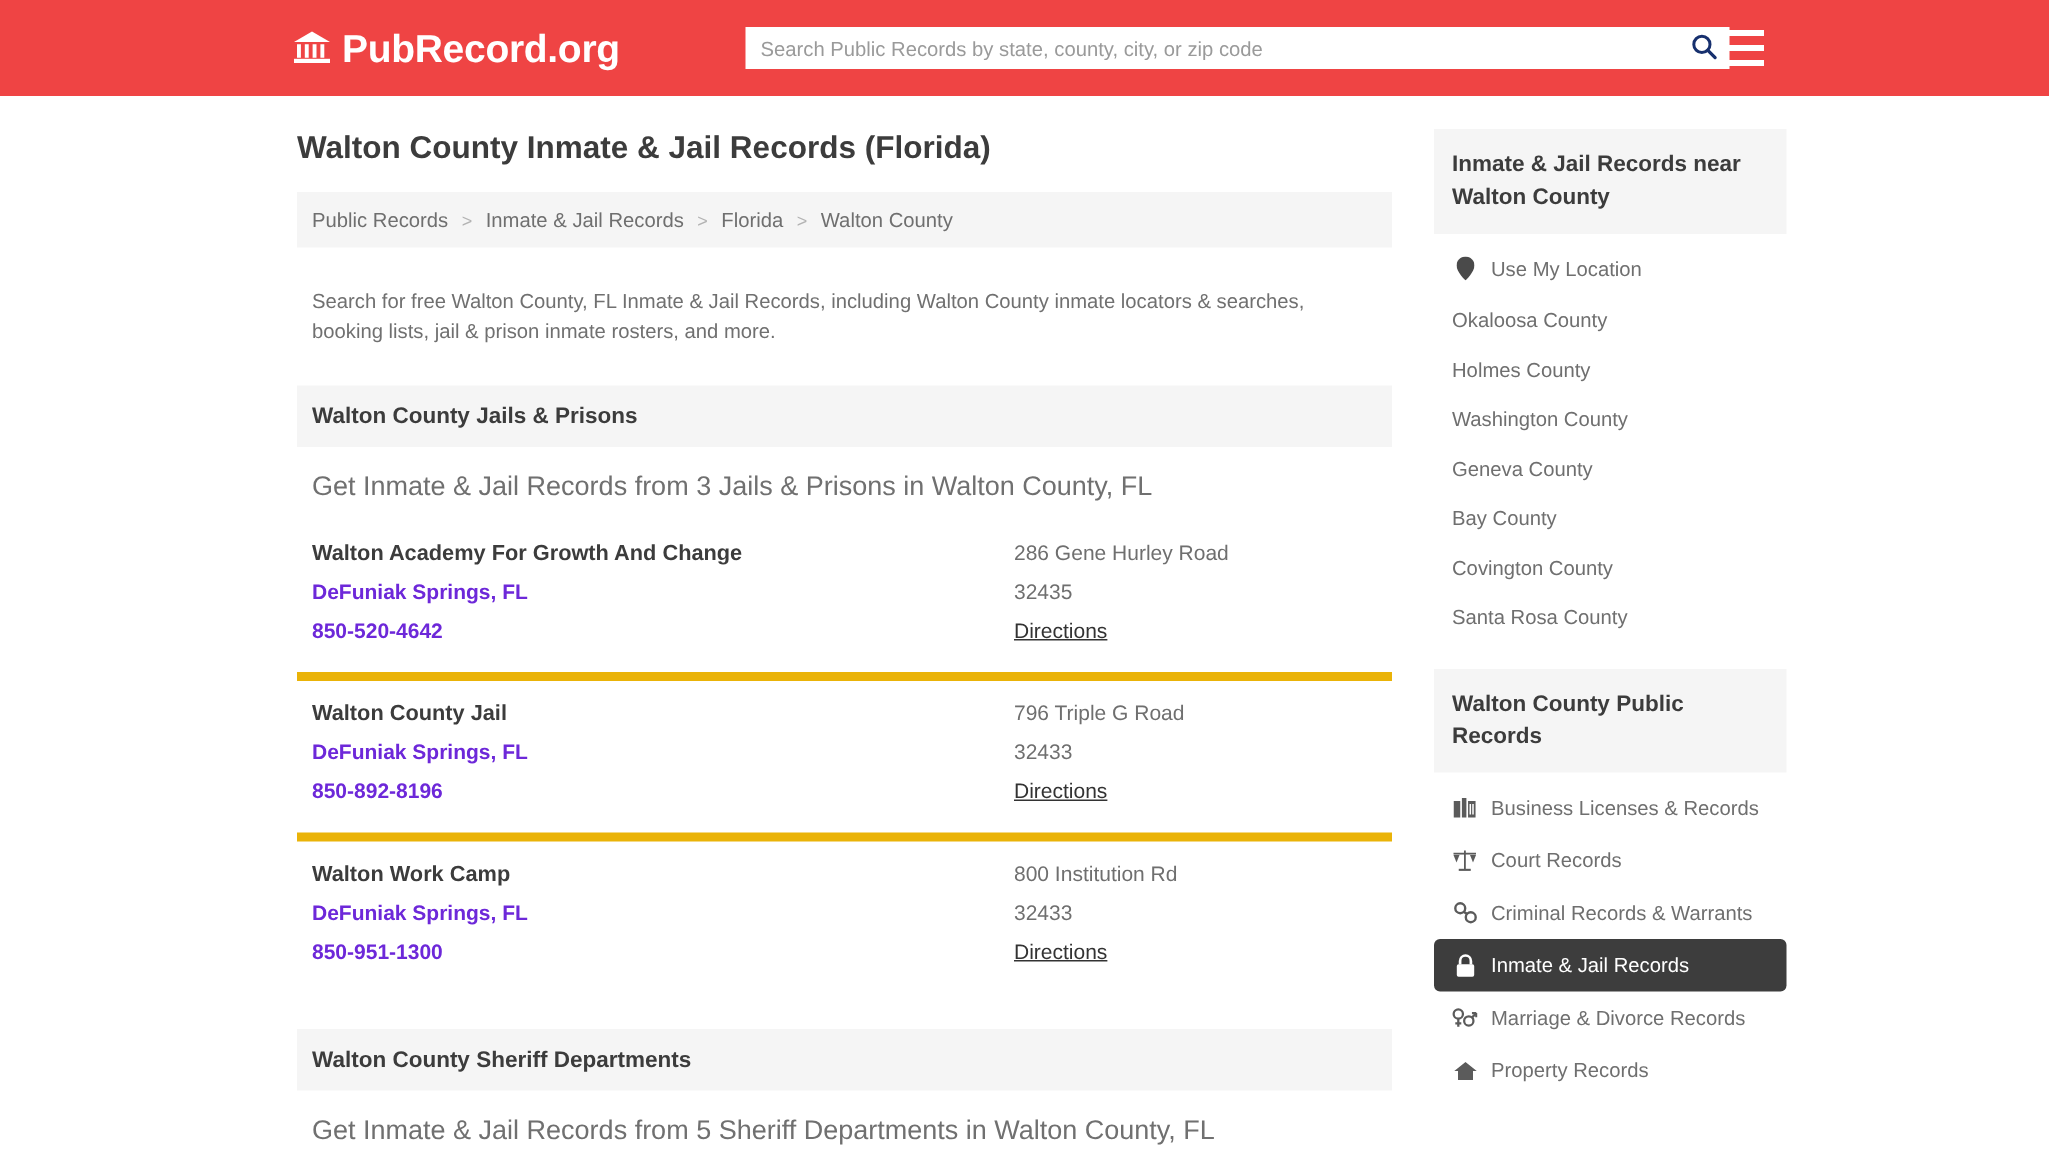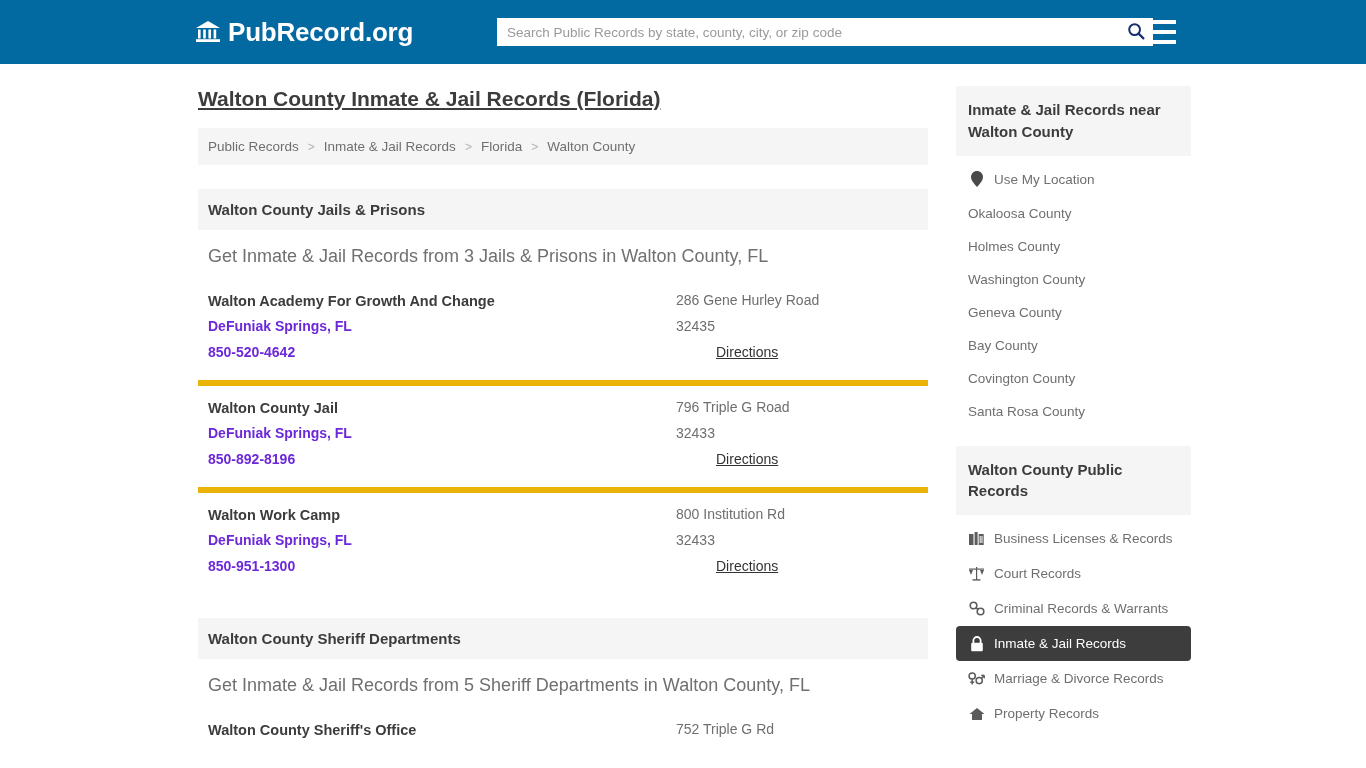--- a/index.html
+++ b/index.html
@@ -9,21 +9,21 @@
     width: 1366px; height: 768px;
     overflow: hidden;
     background: #ffffff;
     font-family: "Liberation Sans", sans-serif;
   }
 
   
   .site-header {
     width: 100%;
     height: 64px;
-    background: #0369a1;
+    background: #ef4444;
     display: flex;
     align-items: center;
     position: relative;
   }
   .brand {
     display: flex;
     align-items: center;
     gap: 7px;
     margin-left: 195px;
     text-decoration: none;
@@ -103,21 +103,20 @@
   .main-col { width: 730px; flex: 0 0 730px; }
   .side-col { width: 235px; flex: 0 0 235px; }
 
   
   .page-title {
     margin: 0 0 17px 0;
     font-size: 21px;
     font-weight: bold;
     color: #3c3c3c;
     line-height: 1.2;
-    text-decoration: underline;
   }
 
   
   .breadcrumb {
     background: #f5f5f5;
     padding: 11px 10px;
     font-size: 13.5px;
     color: #6f6f6f;
     display: flex;
     align-items: center;
@@ -184,21 +183,20 @@
     color: #6f6f6f;
     line-height: 1.85;
   }
   .l-directions {
     font-size: 14px;
     color: #333333;
     text-decoration: underline;
     line-height: 1.85;
     display: inline-block;
     cursor: pointer;
-    margin-left: 40px;
   }
 
   
   .side-box { margin-bottom: 18px; }
   .side-head {
     background: #f5f5f5;
     padding: 13px 12px;
     font-size: 15px;
     font-weight: bold;
     color: #3c3c3c;
@@ -277,20 +275,21 @@
       <nav class="breadcrumb">
         <a href="#">Public Records</a>
         <span class="sep">&gt;</span>
         <a href="#">Inmate &amp; Jail Records</a>
         <span class="sep">&gt;</span>
         <a href="#">Florida</a>
         <span class="sep">&gt;</span>
         <a href="#">Walton County</a>
       </nav>
 
+      <p class="intro">Search for free Walton County, FL Inmate &amp; Jail Records, including Walton County inmate locators &amp; searches, booking lists, jail &amp; prison inmate rosters, and more.</p>
 
       <div class="section-head">Walton County Jails &amp; Prisons</div>
       <div class="section-sub">Get Inmate &amp; Jail Records from 3 Jails &amp; Prisons in Walton County, FL</div>
 
       <div class="listing first">
         <div class="listing-left">
           <div class="l-name">Walton Academy For Growth And Change</div>
           <div class="l-line">DeFuniak Springs, FL</div>
           <div class="l-line">850-520-4642</div>
         </div>

